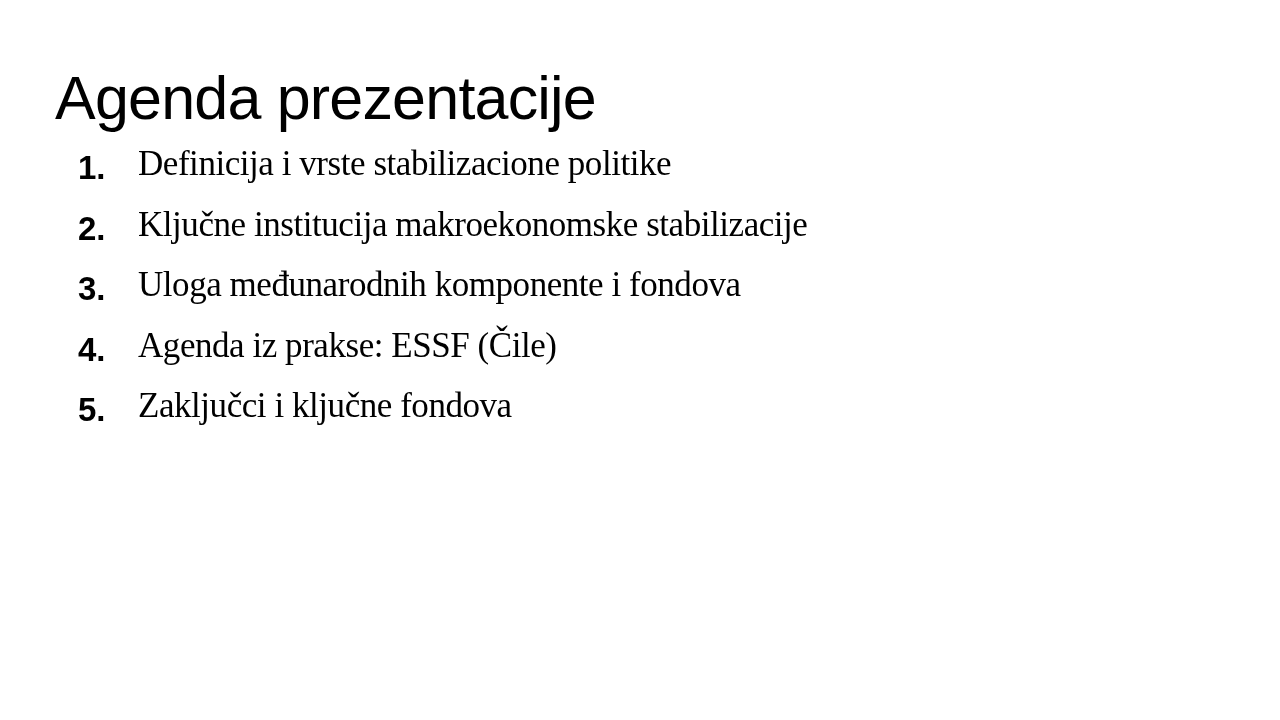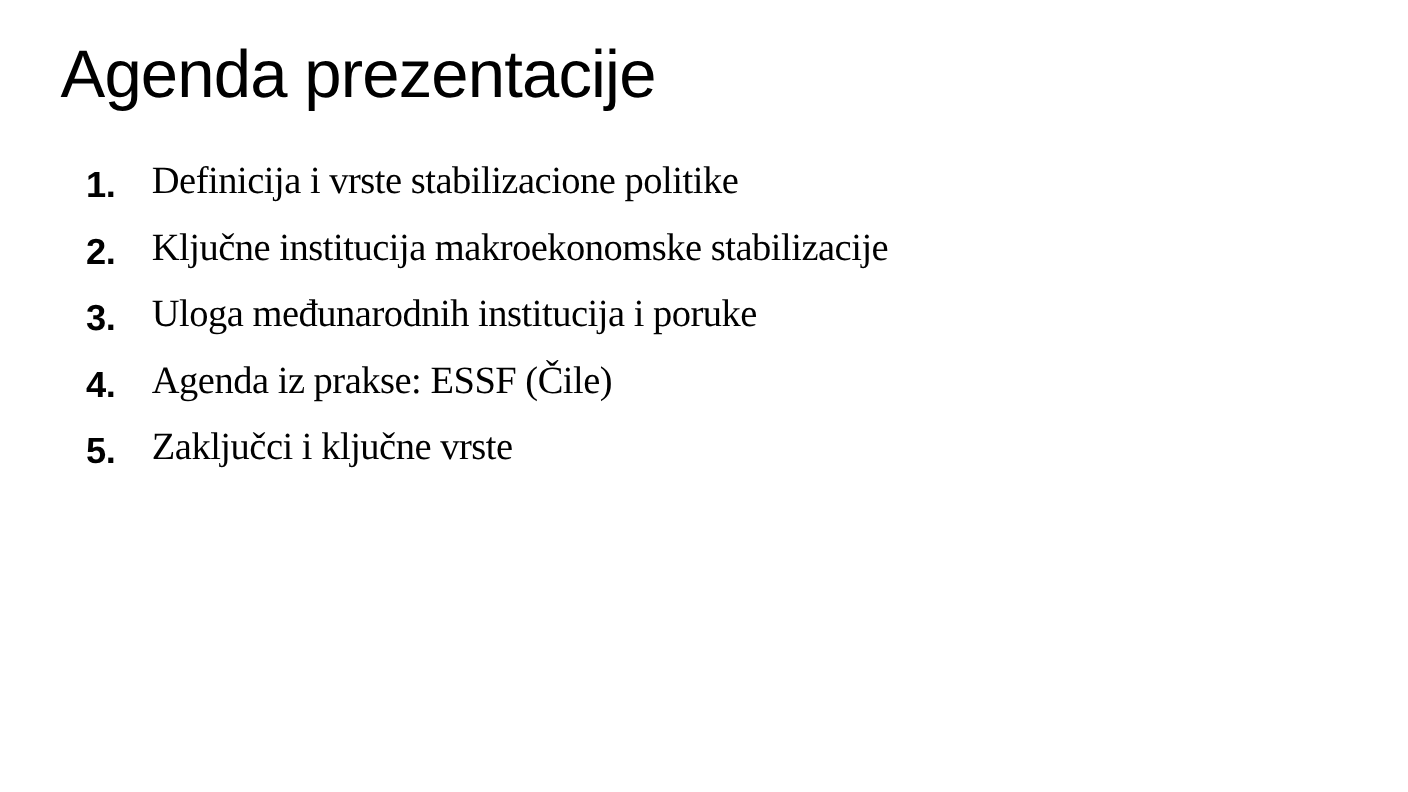--- a/index.html
+++ b/index.html
@@ -19,21 +19,21 @@
     width: 1280px;
     height: 720px;
     background: #ffffff;
     overflow: hidden;
   }
 
   
   .slide-title {
     position: absolute;
     left: 55px;
-    top: 37px;
+    top: 68px;
     width: 1150px;
     margin: 0;
     font-family: "Liberation Sans", "DejaVu Sans", sans-serif;
     font-size: 61px;
     font-weight: 400;
     line-height: 1.0;
     letter-spacing: -0.8px;
     color: #000000;
     white-space: nowrap;
   }
@@ -94,28 +94,28 @@
       <span class="item-text">Definicija i vrste stabilizacione politike</span>
     </li>
 
     <li class="agenda-item">
       <span class="item-marker">2.</span>
       <span class="item-text">Ključne institucija makroekonomske stabilizacije</span>
     </li>
 
     <li class="agenda-item">
       <span class="item-marker">3.</span>
-      <span class="item-text">Uloga međunarodnih institucija i poruke</span>
+      <span class="item-text">Uloga međunarodnih komponente i fondova</span>
     </li>
 
     <li class="agenda-item">
       <span class="item-marker">4.</span>
       <span class="item-text">Agenda iz prakse: ESSF (Čile)</span>
     </li>
 
     <li class="agenda-item">
       <span class="item-marker">5.</span>
-      <span class="item-text">Zaključci i ključne vrste</span>
+      <span class="item-text">Zaključci i ključne fondova</span>
     </li>
 
   </ol>
 
 </div>
 
 </body></html>

